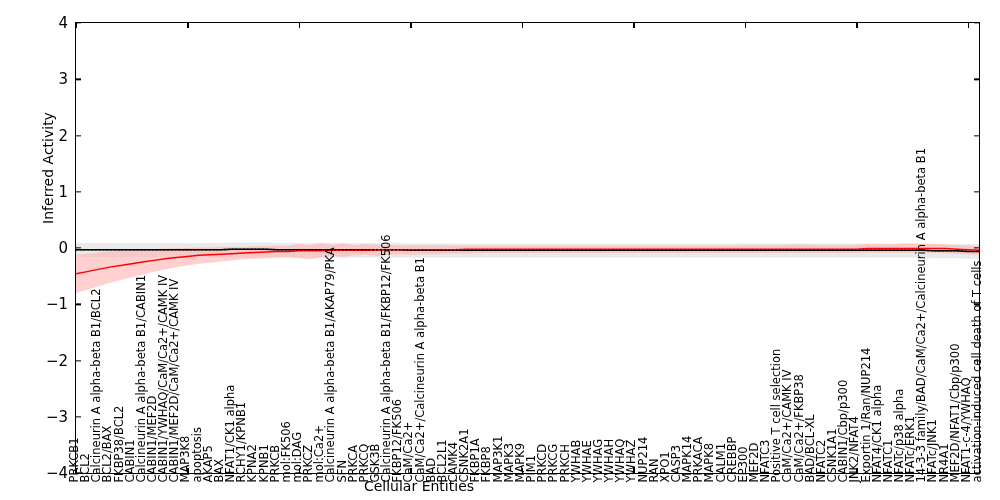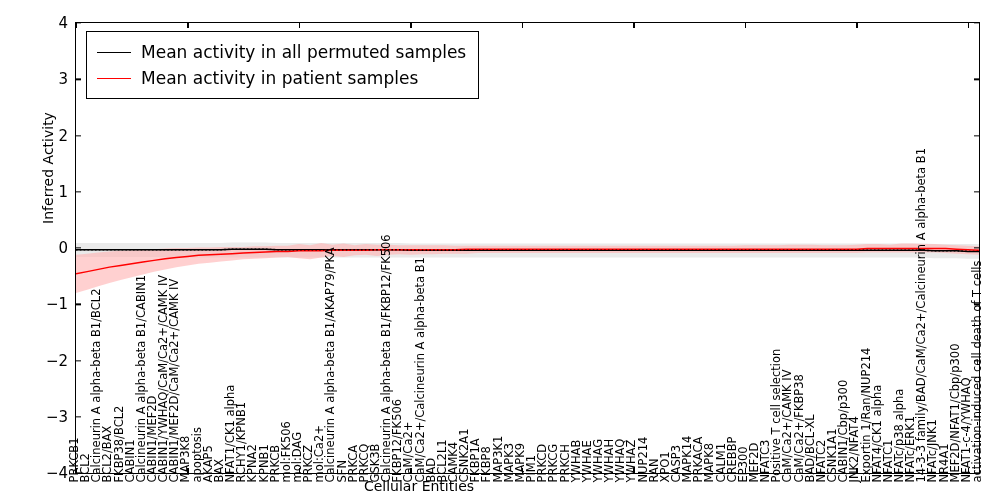--- a/index.html
+++ b/index.html
@@ -210,28 +210,18 @@
         <div class="xlab" style="left: 828.963px; top: 448px;">NFATc/p38 alpha</div>
         <div class="xlab" style="left: 840.111px; top: 448px;">NFATc/ERK1</div>
         <div class="xlab" style="left: 851.259px; top: 448px;">14-3-3 family/BAD/CaM/Ca2+/Calcineurin A alpha-beta B1</div>
         <div class="xlab" style="left: 862.407px; top: 448px;">NFATc/JNK1</div>
         <div class="xlab" style="left: 873.556px; top: 448px;">NR4A1</div>
         <div class="xlab" style="left: 884.704px; top: 448px;">MEF2D/NFAT1/Cbp/p300</div>
         <div class="xlab" style="left: 895.852px; top: 448px;">NFAT1-c-4/YWHAQ</div>
         <div class="xlab" style="left: 907px; top: 448px;">activation-induced cell death of T cells</div>
       </div>
 
-    <div id="legend">
-      <div class="legend-row">
-        <span class="legend-swatch" style="border-top-color: rgb(0, 0, 0);"></span>
-        <span class="legend-text">Mean activity in all permuted samples</span>
-      </div>
-      <div class="legend-row">
-        <span class="legend-swatch" style="border-top-color: rgb(255, 0, 0);"></span>
-        <span class="legend-text">Mean activity in patient samples</span>
-      </div>
-    </div>
   </div>
 
   <div id="y-axis-label">Inferred Activity</div>
   <div id="x-axis-label">Cellular Entities</div>
 
 </div>
 
 </body></html>

